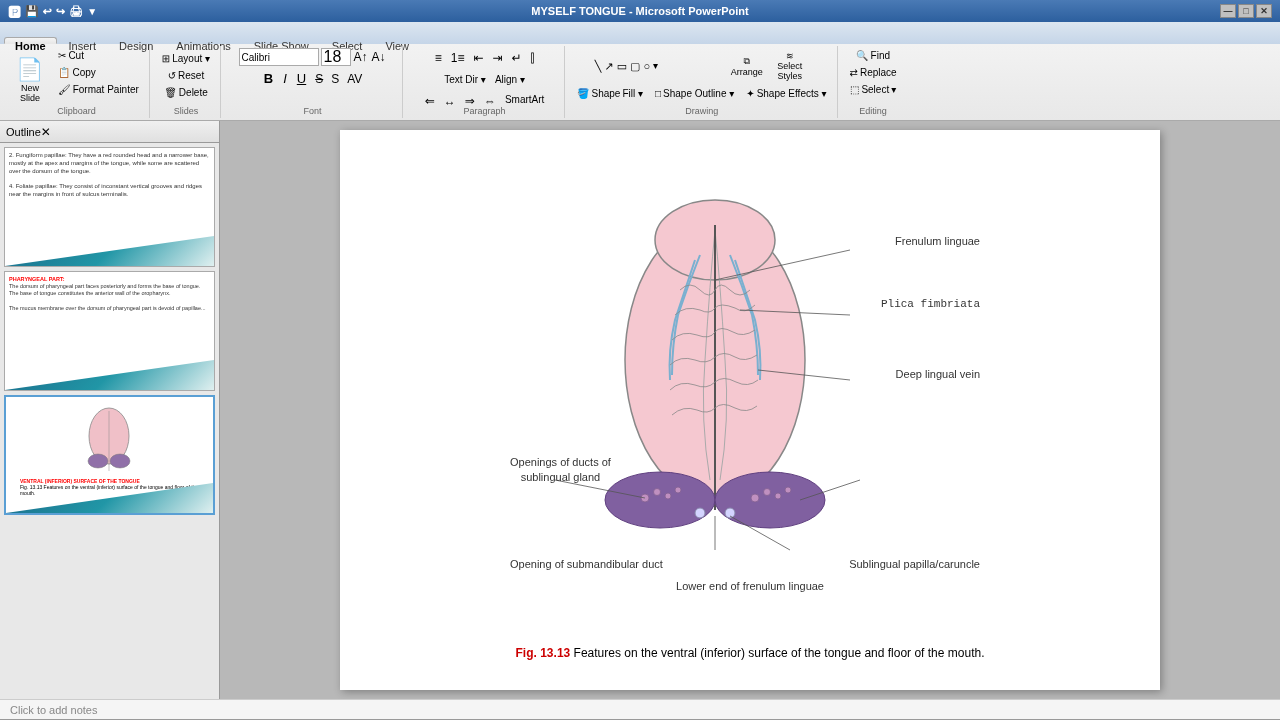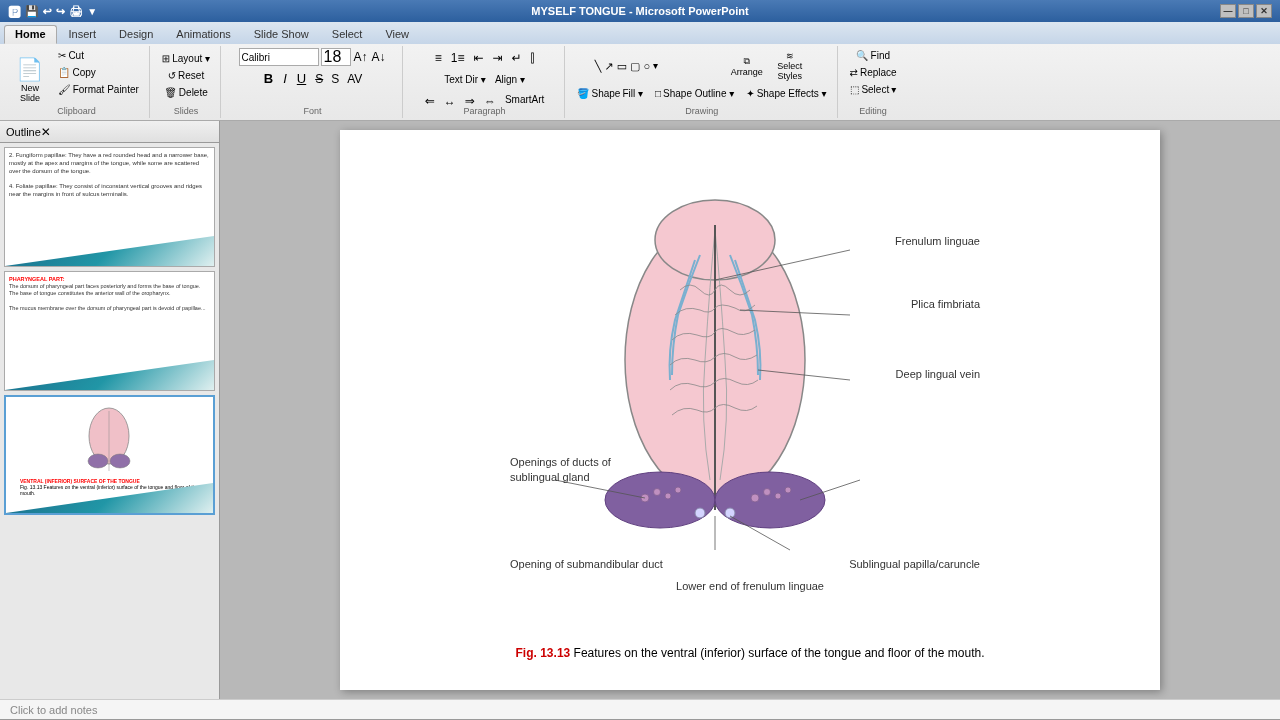--- a/index.html
+++ b/index.html
@@ -33,20 +33,21 @@
     }
     .ribbon-tab {
       padding: 2px 10px;
       font-size: 11px;
       cursor: pointer;
       border: 1px solid transparent;
       border-bottom: none;
       border-radius: 3px 3px 0 0;
       color: #333;
       background: transparent;
+      margin-top: 12px;
     }
     .ribbon-tab.active {
       background: linear-gradient(to bottom, #f5f5f5, #e8e8e8);
       border-color: #aaa;
       border-bottom: 1px solid #e8e8e8;
       font-weight: bold;
       color: #000;
     }
     #ribbon-content {
       display: flex;
@@ -507,23 +508,23 @@
 
           <line x1="145" y1="338" x2="55" y2="320" stroke="#555" stroke-width="0.8"></line>
 
           <line x1="215" y1="356" x2="215" y2="390" stroke="#555" stroke-width="0.8"></line>
 
           <line x1="230" y1="356" x2="290" y2="390" stroke="#555" stroke-width="0.8"></line>
         </svg>
         
         
         <div style="position:absolute;top:75px;right:20px;font-size:11px;color:#333;">Frenulum linguae</div>
-        <div style="position:absolute;top:138px;right:20px;font-size:11px;color:#333;">Plica fimbriata</div>
+        <div style="position:absolute;top:138px;right:20px;font-size:11px;color:#333;font-family:Liberation Mono, monospace;">Plica fimbriata</div>
         <div style="position:absolute;top:208px;right:20px;font-size:11px;color:#333;">Deep lingual vein</div>
-        <div style="position:absolute;top:295px;left:10px;font-size:11px;color:#333;text-align:left;line-height:1.4;">
+        <div style="position:absolute;top:295px;left:10px;font-size:11px;color:#333;text-align:center;line-height:1.4;">
           Openings of ducts of<br>sublingual gland
         </div>
         <div style="position:absolute;bottom:70px;left:10px;font-size:11px;color:#333;white-space:nowrap;">Opening of submandibular duct</div>
         <div style="position:absolute;bottom:70px;right:20px;font-size:11px;color:#333;white-space:nowrap;">Sublingual papilla/caruncle</div>
         <div style="position:absolute;bottom:48px;left:50%;transform:translateX(-50%);font-size:11px;color:#333;white-space:nowrap;">Lower end of frenulum linguae</div>
       </div>
 
       <div style="position:absolute;bottom:28px;left:50%;transform:translateX(-50%);text-align:center;width:480px;font-size:12px;line-height:1.5;">
         <span style="font-weight:bold;color:#cc0000;">Fig. 13.13</span><span> Features on the ventral (inferior) surface of the tongue and floor of the mouth.</span>
       </div>

